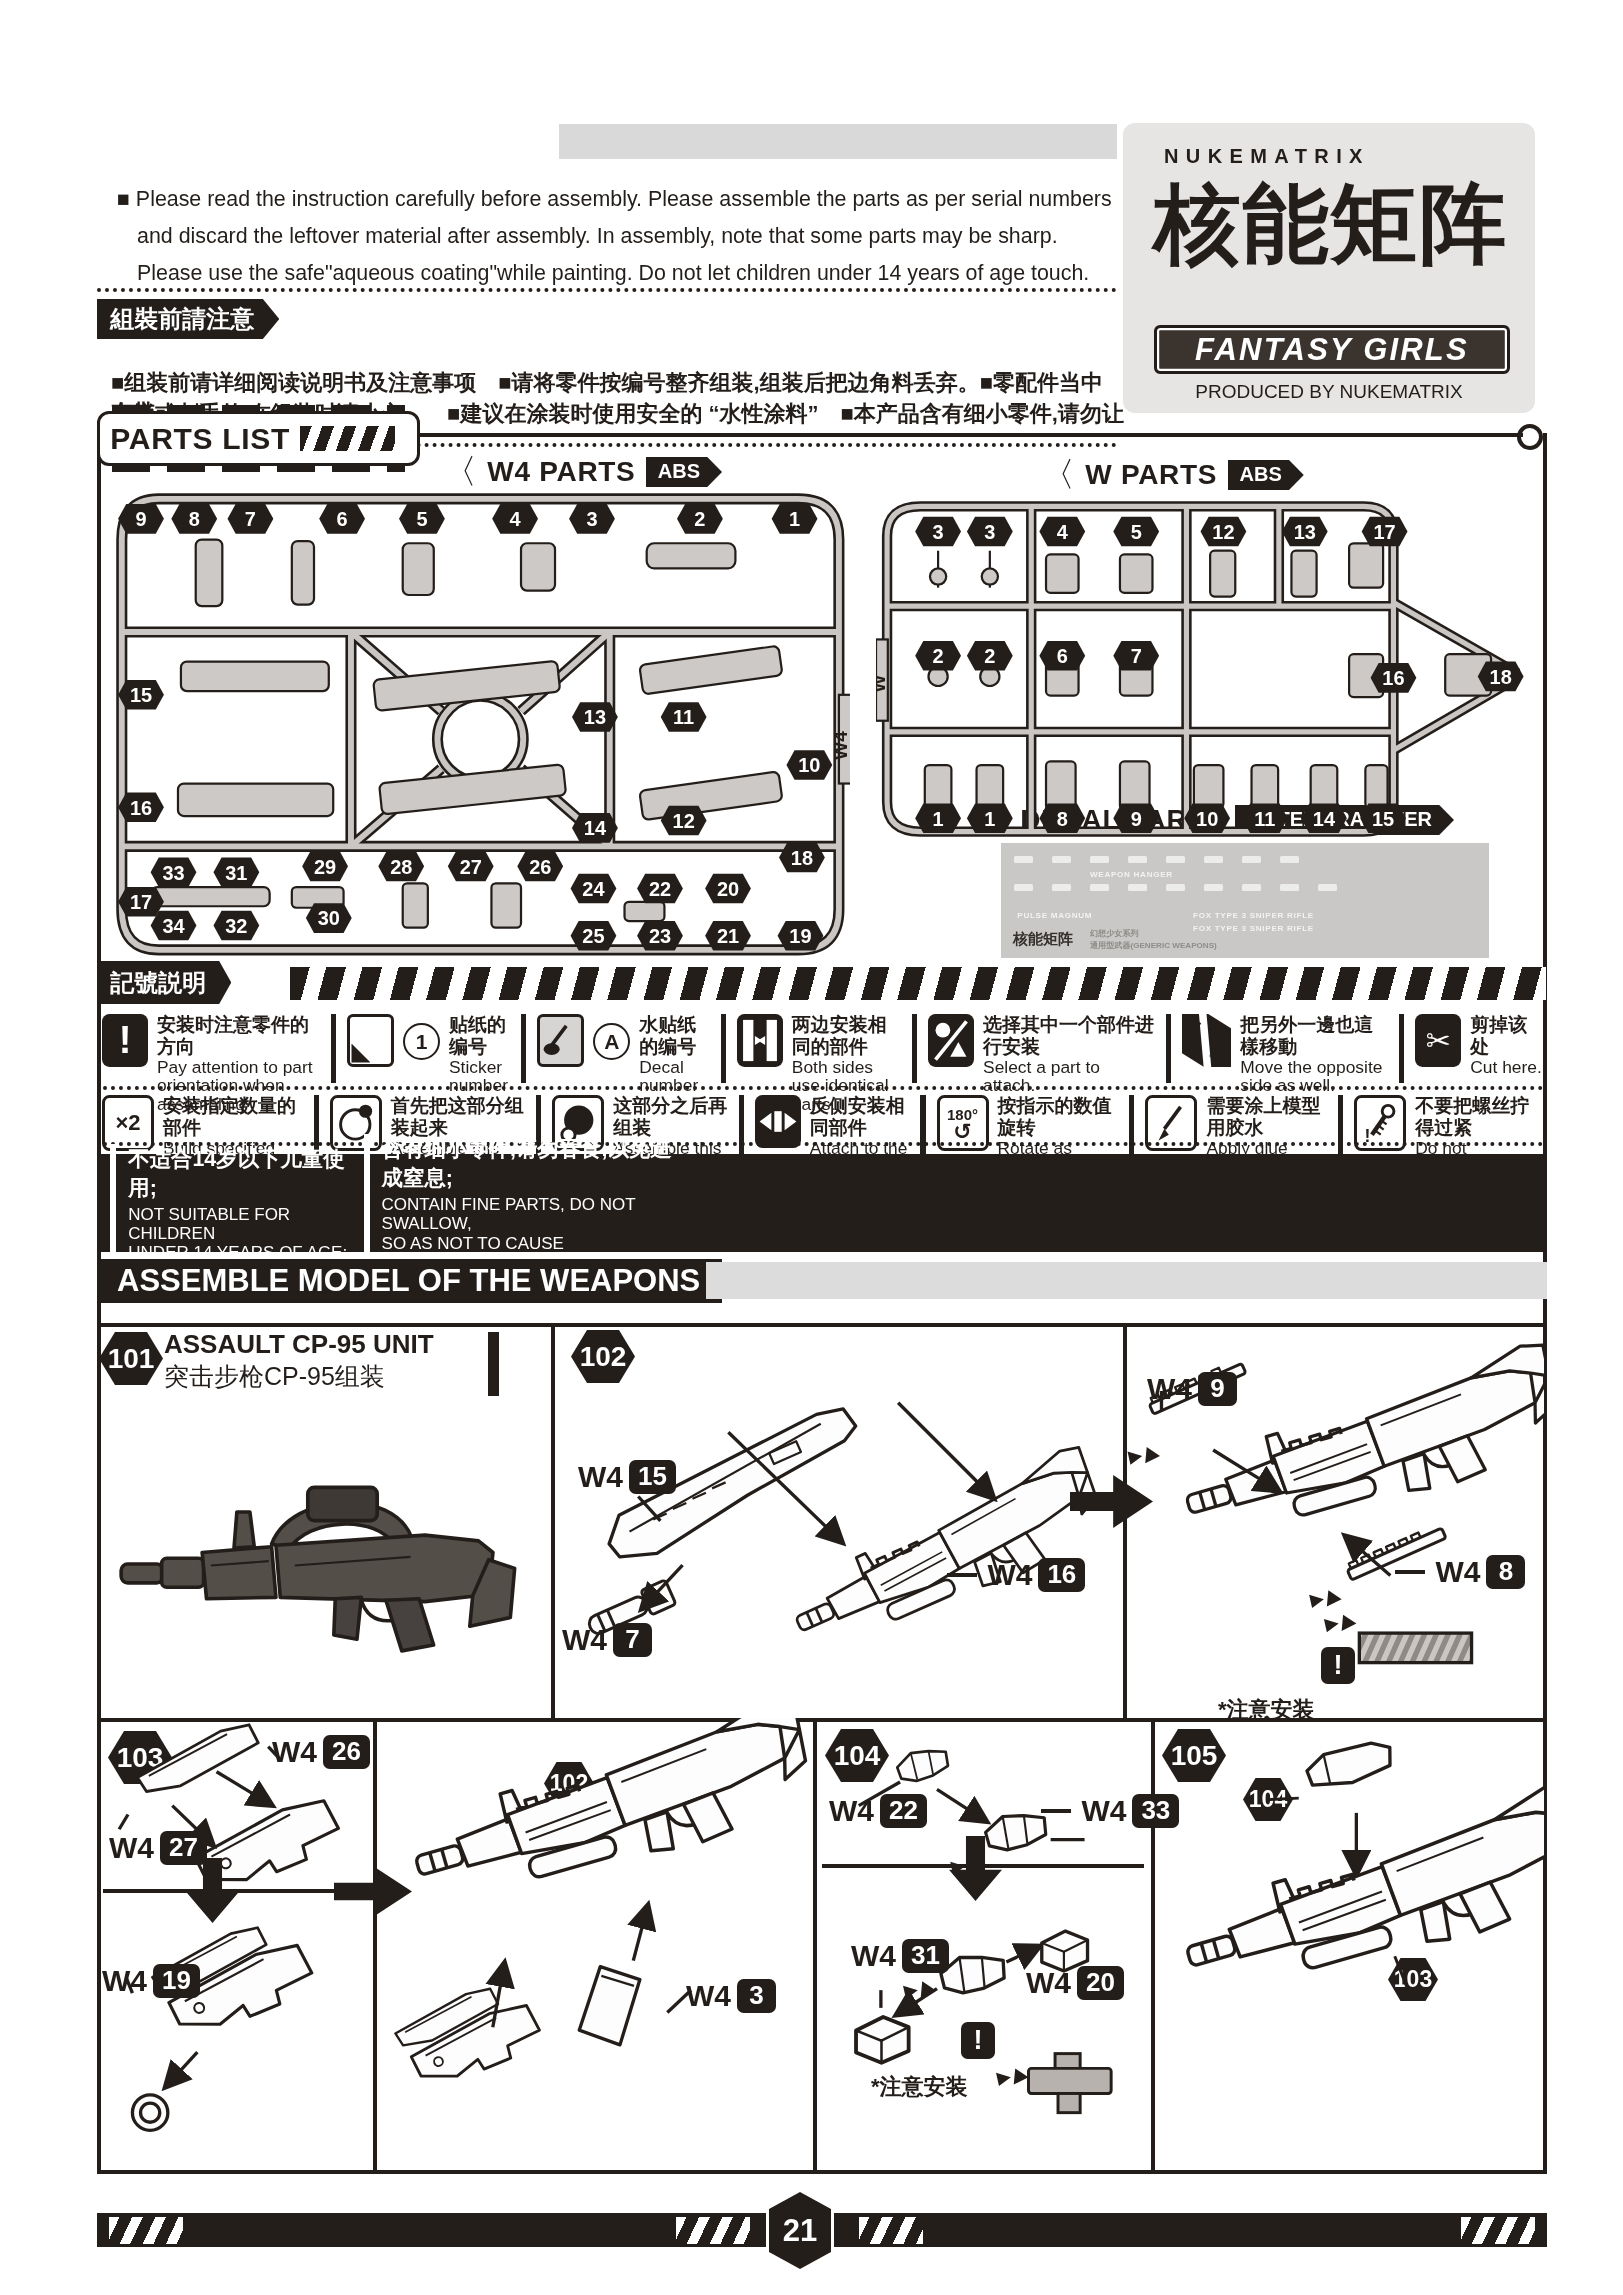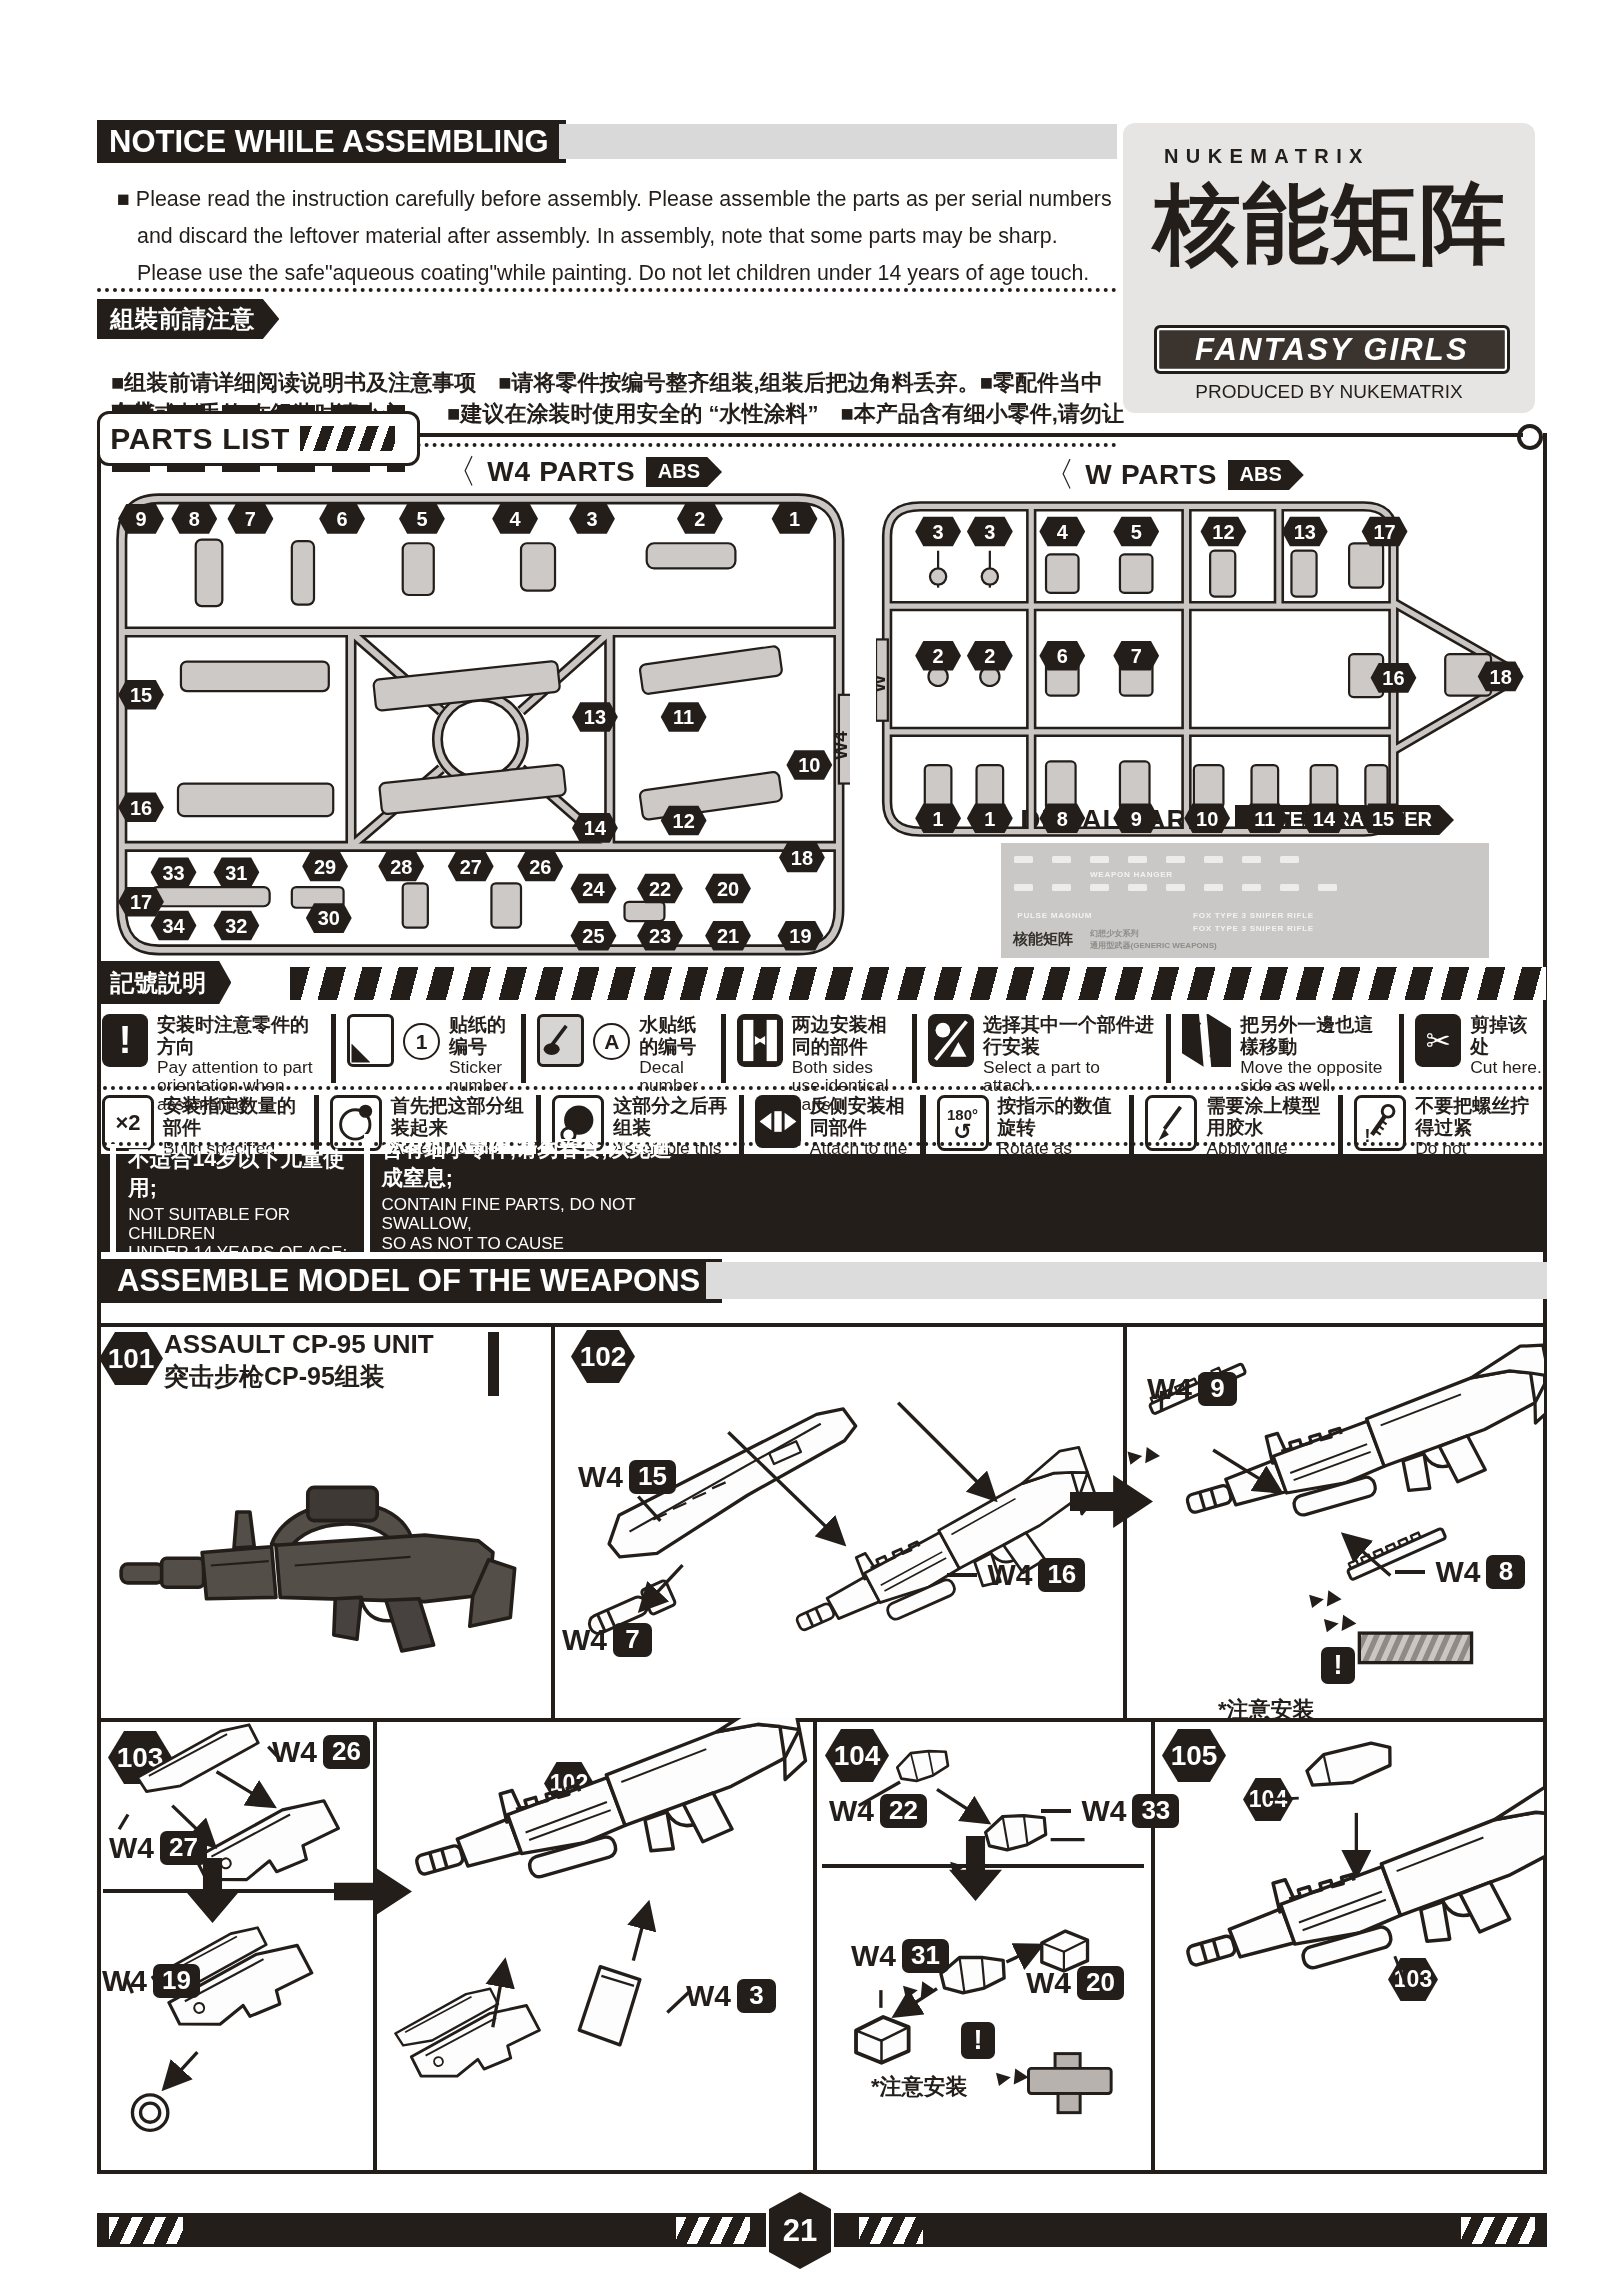--- a/index.html
+++ b/index.html
@@ -88,21 +88,21 @@
   .note{font-size:22px;font-weight:bold;margin-top:40px;}
   .bang{width:34px;height:37px;background:#241e1a;border-radius:6.7px;color:#fff;display:flex;
     align-items:center;justify-content:center;font-size:27px;font-weight:bold;}
   
   .arr-right{background:#241e1a;clip-path:polygon(0 32%,52% 32%,52% 0,100% 50%,52% 100%,52% 68%,0 68%);}
   .arr-down{background:#241e1a;clip-path:polygon(32% 0,68% 0,68% 52%,100% 52%,50% 100%,0 52%,32% 52%);}
   .rule{background:#241e1a;height:3.7px;}
   
   #s101-title{left:164px;top:1329px;width:318px;}
   #s101-title .te{font-size:26px;font-weight:bold;letter-spacing:0;}
-  #s101-title .tc{font-size:25px;font-weight:bold;}
+  #s101-title .tc{font-size:25px;font-weight:normal;}
   #s101-bar{left:488px;top:1332px;width:11px;height:64px;background:#241e1a;}
   
   .fbar{top:2213px;height:34px;background:#241e1a;position:absolute;}
   .fstripes{position:absolute;top:3.7px;height:27px;background:repeating-linear-gradient(115deg,#fff 0 9.6px,transparent 9.6px 21px);}
   #footer-hex{left:769px;top:2192px;width:62px;height:77px;background:#241e1a;color:#fff;
     clip-path:polygon(50% 0,100% 22%,100% 78%,50% 100%,0 78%,0 22%);display:flex;align-items:center;
     justify-content:center;font-size:31px;font-weight:bold;}
   .badge-txt{fill:#fff;font-size:27px;font-weight:bold;font-family:"Liberation Sans",sans-serif;}
   svg text.wtag{font-size:26px;font-weight:bold;fill:#241e1a;}
 </style>
@@ -209,23 +209,20 @@
         <polygon points="2,24 28,6 94,2 118,12 114,36 60,50 6,44"></polygon>
         <line x1="28" y1="6" x2="30" y2="48" stroke-width="3"></line>
       </g>
       <g id="p-wedge" fill="#241e1a">
         <polygon points="0,6 20,12 4,24"></polygon>
           <polygon points="26,0 44,12 24,22"></polygon>
       </g>
     </defs>
   </svg>
 
-  <div class="abs ink" id="notice-title-box">
-      <span>NOTICE WHILE  ASSEMBLING</span>
-    </div>
   <div class="abs" id="notice-gray"></div>
   <p class="abs en-line" style="top:167px">■ Please read the instruction carefully before assembly.  Please assemble the parts as per serial numbers</p>
   <p class="abs en-line" style="top:204px;left:137px">and discard the leftover material after assembly. In assembly, note that some parts may be sharp.</p>
   <p class="abs en-line" style="top:241px;left:137px">Please use the safe"aqueous coating"while painting. Do not let children under 14 years of age touch.</p>
   <div class="abs dotted" style="left:97px;top:288px;width:1020px"></div>
   <div class="abs ink cn-tag" style="top:299px">
       <span>組裝前請注意</span>
     </div>
   <p class="abs cn-line" style="top:346px">■组装前请详细阅读说明书及注意事项　■请将零件按编号整齐组装,组装后把边角料丢弃。■零配件当中有带</p>
   <p class="abs cn-line" style="top:377px">尖锐或刺手的,在组装时请小心。　■建议在涂装时使用安全的 “水性涂料”　■本产品含有细小零件,请勿让十</p>

